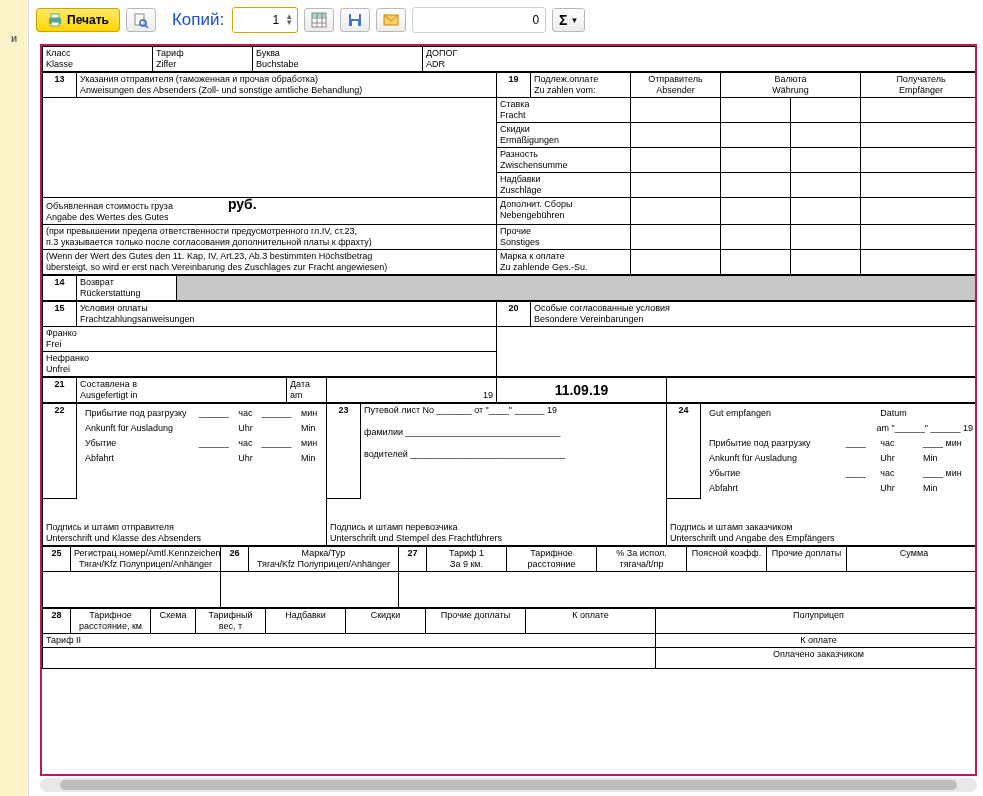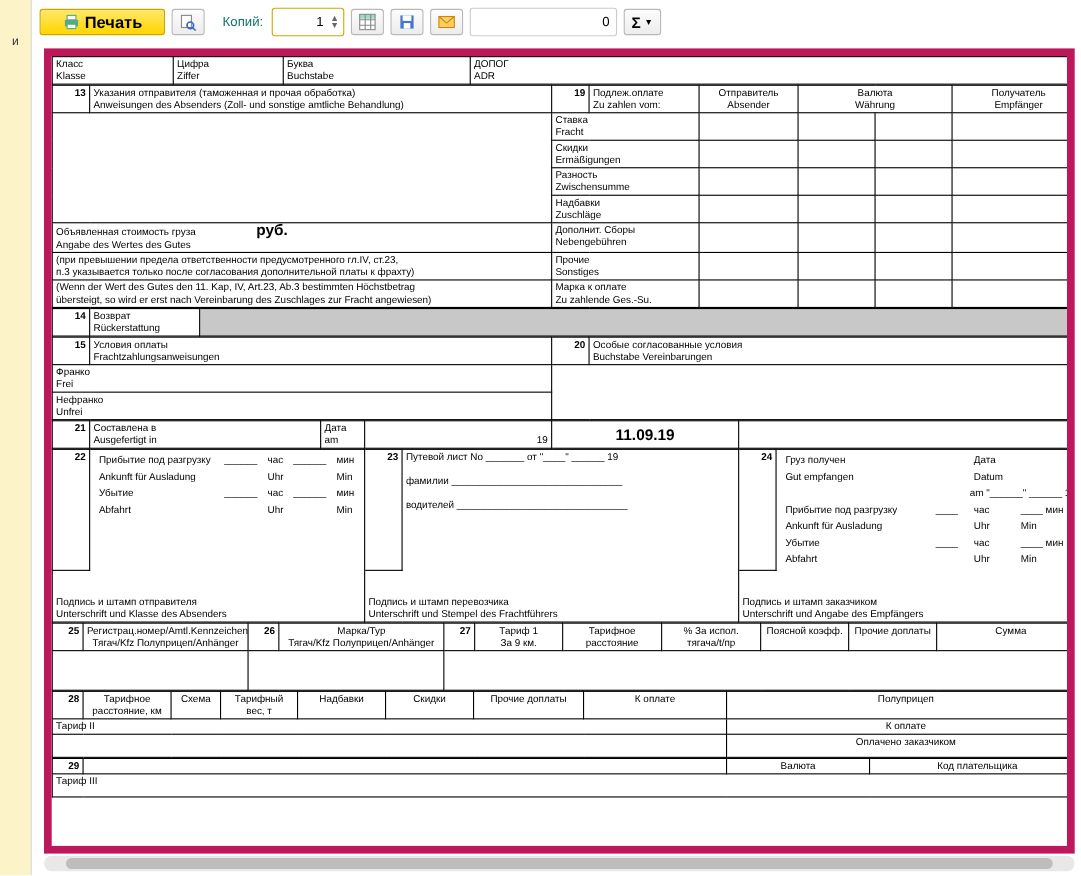--- a/index.html
+++ b/index.html
@@ -48,54 +48,54 @@
     border-radius: 3px;
     background: linear-gradient(#fdfdfd,#ececec);
     padding: 0 6px;
     cursor: pointer;
     box-sizing: border-box;
   }
   .btn-print {
     background: linear-gradient(#ffe86a,#ffd500);
     border-color: #c8a800;
     font-weight: bold;
-    font-size: 15px;
-    padding: 0 20px;
+    font-size: 12px;
+    padding: 0 10px;
     text-align: right;
   }
-  .lbl { font-size:12px; color:#0f766e; margin:0 2px 0 10px;}
+  .lbl { font-size:17px; color:#1d4ed8; margin:0 2px 0 10px;}
   .spin {
     display:inline-flex;align-items:center;
     border:1px solid #d0a800;border-radius:3px;height:24px;
     background:#fff;padding:0 4px;
   }
   .spin input{width:40px;border:none;text-align:right;font-size:12px;background:transparent;outline:none;}
   .spin .arrows{display:flex;flex-direction:column;margin-left:4px;font-size:8px;line-height:6px;color:#666;}
   .copies-box {
     display:inline-flex;align-items:center;justify-content:flex-end;
     height:24px;width:120px;border:1px solid #ccc;border-radius:3px;
     background:#fff;padding:0 6px;font-size:12px;
   }
   .doc-area {
     position:absolute;
     left:40px; top:44px; right:6px; bottom:20px;
     overflow:hidden;
-    border:7px solid #be185d;
+    border:2px solid #be185d;
     background:#fff;
   }
   .doc { width:940px; }
   table.form { border-collapse:collapse; width:100%; table-layout:fixed;}
   table.form td, table.form th {
     border:1px solid #000;
     padding:1px 3px;
     font-size:9px;
     vertical-align:top;
     line-height:11px;
   }
-  .bignum { font-size:16px; font-weight:bold; text-align:right;}
+  .bignum { font-size:16px; font-weight:bold; text-align:center;}
   .noborder td { border:none !important;}
   .small {font-size:8px;}
   .center{text-align:center;}
   .right{text-align:right;}
   .gray{background:#c8c8c8;}
   .scrollbar {
     position:absolute;left:40px;right:6px;bottom:4px;height:14px;
     background:#e8e8e8;border-radius:7px;
   }
   .scrollbar .thumb{position:absolute;left:20px;right:20px;top:2px;bottom:2px;background:#bdbdbd;border-radius:5px;}
@@ -168,21 +168,21 @@
 <table class="form">
 <colgroup>
           <col style="width:110px">
           <col style="width:100px">
           <col style="width:170px">
           <col>
         </colgroup>
 <tbody>
           <tr>
  <td><span>Класс</span><br><span>Klasse</span></td>
- <td><span>Цифра</span><br><span>Ziffer</span></td>
+ <td><span>Тариф</span><br><span>Ziffer</span></td>
  <td><span>Буква</span><br><span>Buchstabe</span></td>
  <td><span>ДОПОГ</span><br><span>ADR</span></td>
 </tr>
 </tbody>
       </table>
 
 <table class="form">
 <colgroup>
  <col style="width:34px">
           <col style="width:420px">
@@ -279,21 +279,21 @@
           <col style="width:34px">
           <col style="width:420px">
           <col style="width:34px">
           <col>
         </colgroup>
 <tbody>
           <tr>
  <td class="bignum">15</td>
  <td><span>Условия оплаты</span><br><span>Frachtzahlungsanweisungen</span></td>
  <td class="bignum">20</td>
- <td><span>Особые согласованные условия</span><br><span>Buchstabe Vereinbarungen</span></td>
+ <td><span>Особые согласованные условия</span><br><span>Besondere Vereinbarungen</span></td>
 </tr>
 <tr>
             <td colspan="2"><span>Франко</span><br><span>Frei</span></td>
             <td colspan="2" rowspan="2"></td>
           </tr>
 <tr>
             <td colspan="2"><span>Нефранко</span><br><span>Unfrei</span></td>
           </tr>
 </tbody>
       </table>
@@ -368,26 +368,20 @@
  <td class="bignum" style="vertical-align:top">23</td>
  <td style="border-bottom:none">
    <div>Путевой лист No _______ от "____" ______ 19</div><br>
    <div><span>фамилии</span> _______________________________</div><br>
    <div><span>водителей</span> _______________________________</div>
  </td>
  <td class="bignum" style="vertical-align:top">24</td>
  <td style="border-bottom:none">
    <table class="noborder" style="width:100%;font-size:9px">
     <tbody>
-                  <tr>
-                    <td><span>Груз получен</span></td>
-                    <td></td>
-                    <td><span>Дата</span></td>
-                    <td></td>
-                  </tr>
     <tr>
                     <td><span>Gut empfangen</span></td>
                     <td></td>
                     <td><span>Datum</span></td>
                     <td></td>
                   </tr>
     <tr>
                     <td colspan="4" class="right"><span>am "______" ______ 19</span></td>
                   </tr>
     <tr>
@@ -490,38 +484,19 @@
             <td colspan="8"><span>Тариф II</span></td>
             <td class="center">К оплате</td>
           </tr>
 <tr>
             <td colspan="8" rowspan="1" style="height:18px"></td>
             <td class="center">Оплачено заказчиком</td>
           </tr>
 </tbody>
       </table>
 
-<table class="form">
-<colgroup>
-          <col style="width:28px">
-          <col style="width:585px">
-          <col style="width:130px">
-          <col>
-        </colgroup>
-<tbody>
-          <tr>
- <td class="bignum">29</td>
-            <td></td>
- <td class="center">Валюта</td>
- <td class="center">Код плательщика</td>
-</tr>
-<tr>
-            <td colspan="4" style="height:18px"><span>Тариф III</span></td>
-          </tr>
-</tbody>
-      </table>
 
 </div>
 </div>
 
 <div class="scrollbar">
   <div class="thumb"></div>
 </div>
 
 </body></html>

